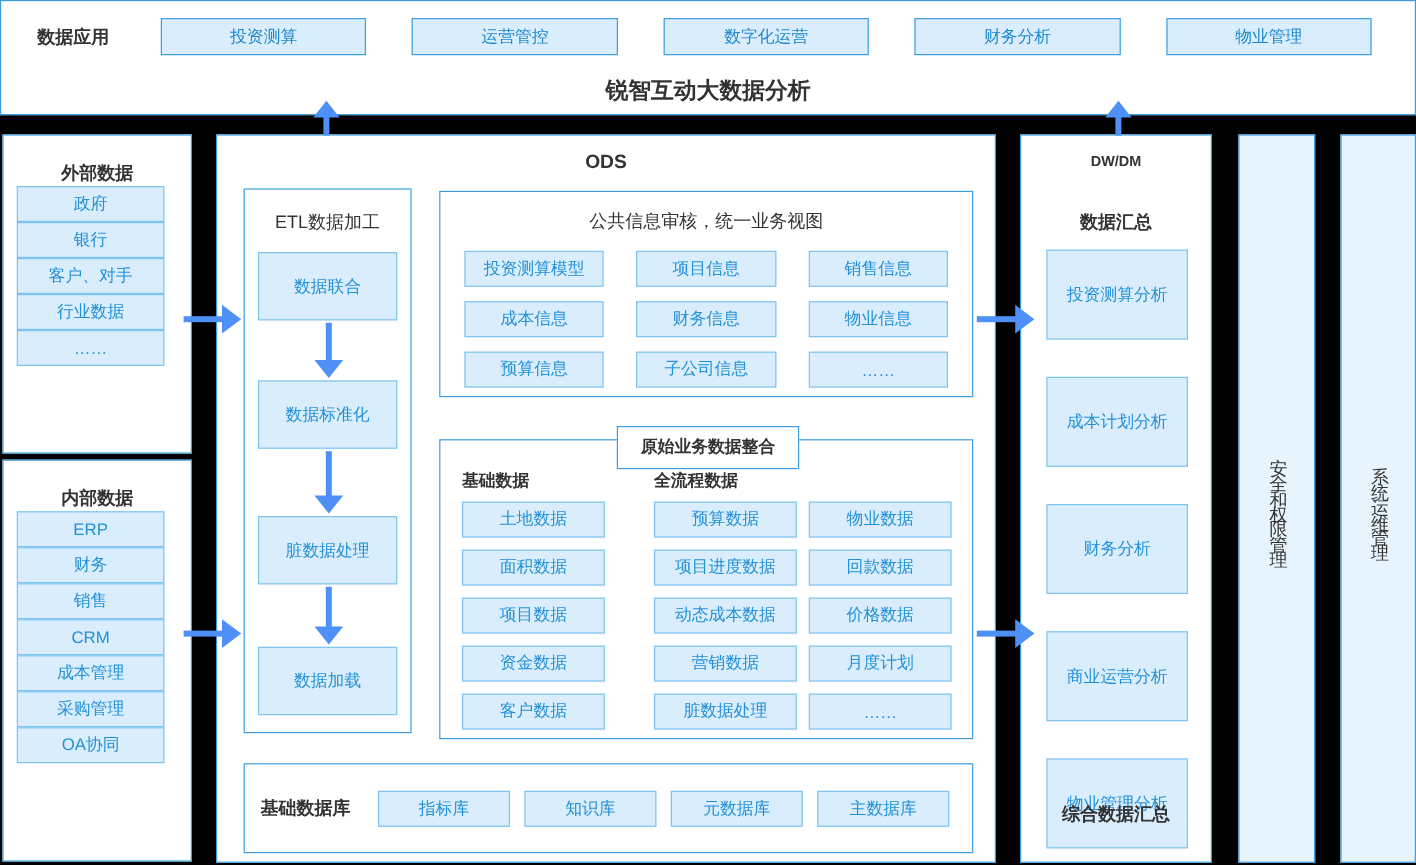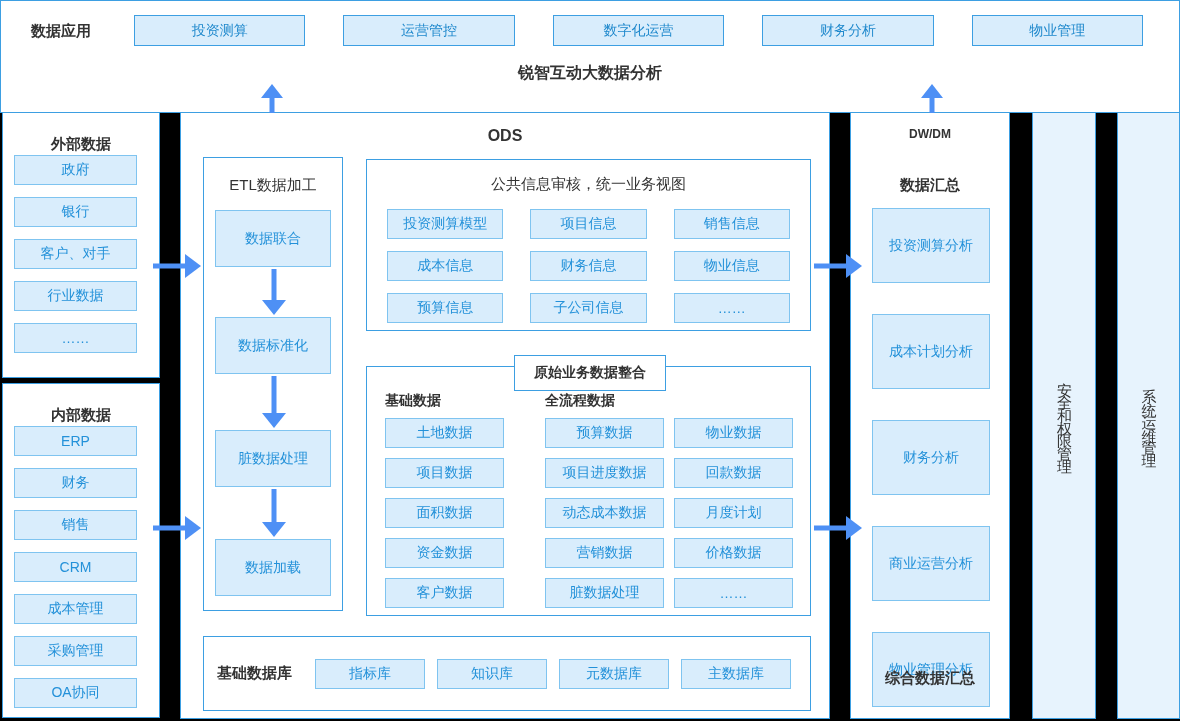--- a/index.html
+++ b/index.html
@@ -10,32 +10,32 @@
   *{box-sizing:border-box;margin:0;padding:0}
   html,body{width:1180px;height:721px;background:var(--bg);
     font-family:"Liberation Sans","DejaVu Sans",sans-serif;}
   .stage{position:relative;width:1180px;height:721px;background:var(--bg);overflow:hidden}
   .panel{position:absolute;background:var(--panel);border:1px solid var(--accent)}
   .hd{font-weight:bold;color:var(--head-tx);text-align:center}
   .item{background:var(--item-bg);border:1px solid var(--item-bd);color:var(--item-tx);
     display:flex;align-items:center;justify-content:center;font-size:14px;height:30px}
 
   
-  .top-band{left:0;top:0;width:1180px;height:113px}
+  .top-band{left:0;top:0;width:1180px;height:96px}
   .band-label{position:absolute;left:30px;top:21px;font-size:15px;font-weight:bold;color:var(--head-tx)}
   .apps-row{position:absolute;left:133px;right:36px;top:14px;display:flex;gap:38px}
   .app-btn{flex:1;height:31px;background:var(--item-bg);border:1px solid var(--accent);
     color:#1e88cc;display:flex;align-items:center;justify-content:center;font-size:14px}
-  .band-title{position:absolute;left:0;right:0;top:62px;font-size:16px}
+  .band-title{position:absolute;left:0;right:0;top:62px;font-size:19px}
 
   
   .ext{left:2px;top:112px;width:158px;height:266px}
   .int{left:2px;top:383px;width:158px;height:335px}
   .panel-hd{margin-top:22px;font-size:15px}
-  .vlist{position:absolute;left:11px;right:22px;top:42px;display:flex;flex-direction:column;gap:12px}
+  .vlist{position:absolute;left:11px;right:22px;top:42px;display:flex;flex-direction:column;gap:0}
 
   
   .ods{left:180px;top:112px;width:650px;height:607px}
   .ods-hd{position:absolute;left:0;right:0;top:14px;font-size:16px}
   .subbox{position:absolute;background:var(--panel);border:1px solid var(--accent)}
   .sub-hd{position:absolute;left:0;right:0;font-weight:normal;color:var(--head-tx);text-align:center}
   .etl{left:22px;top:44px;width:140px;height:454px}
   .etl .sub-hd{top:18px;font-size:15px}
   .step{position:absolute;left:11px;width:116px;height:57px}
   .varrow{position:absolute;left:58px;width:24px}
@@ -167,37 +167,37 @@
       </div>
     </div>
 
     <div class="subbox raw">
       <div class="raw-tab">原始业务数据整合</div>
       <div class="col-label base-label">基础数据</div>
       <div class="col-label full-label">全流程数据</div>
       <div class="raw-cols">
         <div class="rcol">
           <div class="item">土地数据</div>
+          <div class="item">面积数据</div>
           <div class="item">项目数据</div>
-          <div class="item">面积数据</div>
           <div class="item">资金数据</div>
           <div class="item">客户数据</div>
         </div>
         <div class="rcol c2">
           <div class="item">预算数据</div>
           <div class="item">项目进度数据</div>
           <div class="item">动态成本数据</div>
           <div class="item">营销数据</div>
           <div class="item">脏数据处理</div>
         </div>
         <div class="rcol c3">
           <div class="item">物业数据</div>
           <div class="item">回款数据</div>
+          <div class="item">价格数据</div>
           <div class="item">月度计划</div>
-          <div class="item">价格数据</div>
           <div class="item">……</div>
         </div>
       </div>
     </div>
 
     <div class="subbox basedb">
       <div class="basedb-label">基础数据库</div>
       <div class="basedb-row">
         <div class="item">指标库</div>
         <div class="item">知识库</div>

